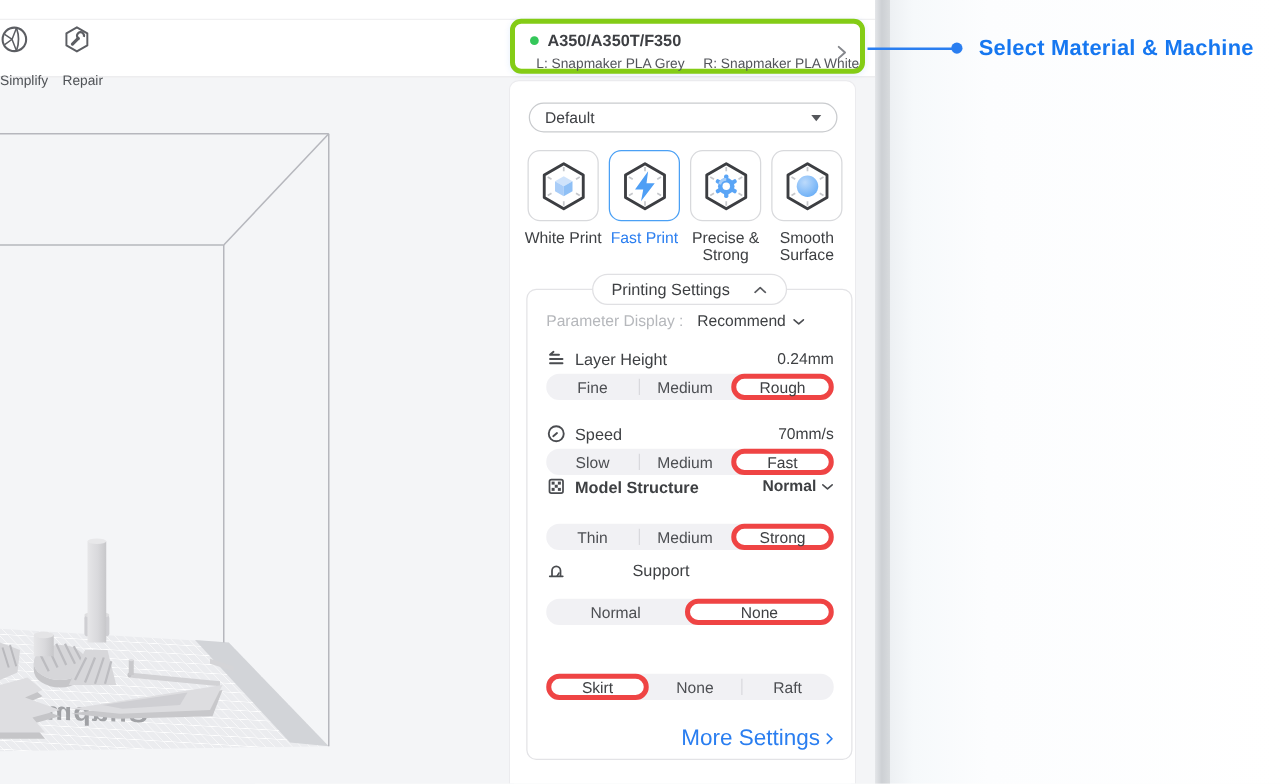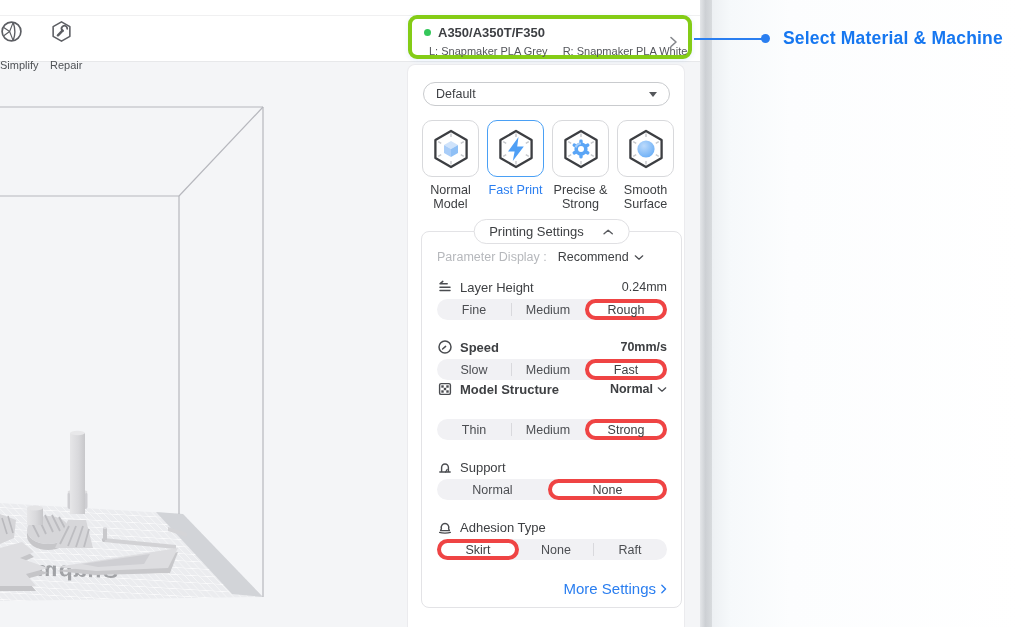--- a/index.html
+++ b/index.html
@@ -75,21 +75,21 @@
   .rowh .rval { margin-left:auto; font-size:12.5px; color:#3e4043; display:flex; align-items:center; gap:4px; }
 
   .seg { display:flex; background:#f1f1f4; border-radius:11px; height:21px; }
   .seg .opt { flex:1; display:flex; align-items:center; justify-content:center; font-size:12.5px;
               color:#4c4e52; position:relative; cursor:pointer; border-radius:11px; }
   .seg .opt.sel { background:#fff; border:4px solid #ef4444; color:#3e4043; }
   .seg .opt:not(.sel) + .opt:not(.sel)::before { content:""; position:absolute; left:0; top:4px; bottom:4px;
               width:1px; background:#d9d9dd; }
 
   .more-row { display:flex; justify-content:flex-end; align-items:center; gap:4px; cursor:pointer; }
-  .more-row .mtxt { font-size:15px; color:#2a7ef0; }
+  .more-row .mtxt { font-size:18px; color:#2a7ef0; }
 
   svg { display:block; }
 </style>
 </head>
 <body>
 
 <div class="stage">
 
   <div class="doc-bg"></div>
 
@@ -217,21 +217,21 @@
             <svg width="44" height="44" viewBox="0 0 44 44">
               <path d="M22 4 L37.6 13 V31 L22 40 L6.4 31 V13 Z" fill="none" stroke="#3c3e42" stroke-width="2.3" stroke-linejoin="round"></path>
               <g stroke="#c6c8cc" stroke-width="1.4">
                 <path d="M22 6.5 V10 M34.8 14.6 L31.8 16.4 M34.8 29.4 L31.8 27.6 M22 37.5 V34 M9.2 29.4 L12.2 27.6 M9.2 14.6 L12.2 16.4"></path>
               </g>
               <polygon points="22,14 29,18 22,22 15,18" fill="#cfe3fb"></polygon>
               <polygon points="15,18 22,22 22,30 15,26" fill="#a9cdf8"></polygon>
               <polygon points="29,18 22,22 22,30 29,26" fill="#8fc0f6"></polygon>
             </svg>
           </div>
-          <div class="mlbl">Normal Model</div>
+          <div class="mlbl">White Print</div>
         </div>
         <div class="mode sel">
           <div class="card">
             <svg width="44" height="44" viewBox="0 0 44 44">
               <path d="M22 4 L37.6 13 V31 L22 40 L6.4 31 V13 Z" fill="none" stroke="#3c3e42" stroke-width="2.3" stroke-linejoin="round"></path>
               <g stroke="#c6c8cc" stroke-width="1.4">
                 <path d="M22 6.5 V10 M34.8 14.6 L31.8 16.4 M34.8 29.4 L31.8 27.6 M22 37.5 V34 M9.2 29.4 L12.2 27.6 M9.2 14.6 L12.2 16.4"></path>
               </g>
               <polygon points="24.5,10 14,24.5 20.6,24.5 18.8,34 29.8,19.5 23.2,19.5" fill="#4f9ff5"></polygon>
             </svg>
@@ -305,21 +305,21 @@
           </svg>
           <span class="rname">Layer Height</span>
           <span class="rval">0.24mm</span>
         </div>
         <div class="abs seg" style="top:67px;">
           <div class="opt">Fine</div>
           <div class="opt">Medium</div>
           <div class="opt sel">Rough</div>
         </div>
 
-        <div class="abs rowh" style="top:107px;font-weight:bold;">
+        <div class="abs rowh" style="top:107px;">
           <svg class="ric" viewBox="0 0 16 16">
             <circle cx="8" cy="8" r="6" fill="none" stroke="#4a4c50" stroke-width="1.5"></circle>
             <path d="M8.6 7.4 L5.6 10" stroke="#4a4c50" stroke-width="1.5" stroke-linecap="round"></path>
           </svg>
           <span class="rname">Speed</span>
           <span class="rval">70mm/s</span>
         </div>
         <div class="abs seg" style="top:127px;">
           <div class="opt">Slow</div>
           <div class="opt">Medium</div>
@@ -344,39 +344,32 @@
               <path d="M1.5 2 L6 6 L10.5 2" fill="none" stroke="#4a4c50" stroke-width="1.5" stroke-linecap="round" stroke-linejoin="round"></path>
             </svg>
           </span>
         </div>
         <div class="abs seg" style="top:187px;">
           <div class="opt">Thin</div>
           <div class="opt">Medium</div>
           <div class="opt sel">Strong</div>
         </div>
 
-        <div class="abs rowh" style="top:227px;">
+        <div class="abs rowh" style="top:216px;gap:46px;">
           <svg class="ric" viewBox="0 0 16 16">
             <path d="M2.8 13 h10.4 M4.6 13 V8.6 a3.4 3.6 0 0 1 6.8 0 V13" fill="none" stroke="#4a4c50" stroke-width="1.4" stroke-linecap="round"></path>
             <path d="M8.6 13 l1.6 -2.6" stroke="#4a4c50" stroke-width="1.2" stroke-linecap="round"></path>
           </svg>
           <span class="rname">Support</span>
         </div>
         <div class="abs seg" style="top:247px;">
           <div class="opt">Normal</div>
           <div class="opt sel">None</div>
         </div>
 
-        <div class="abs rowh" style="top:287px;">
-          <svg class="ric" viewBox="0 0 16 16">
-            <path d="M4.4 9.8 a3.8 4 0 1 1 7.2 0 l.8 1.8 h-8.8 z" fill="none" stroke="#4a4c50" stroke-width="1.4" stroke-linejoin="round"></path>
-            <path d="M2.6 13.4 c2.4 .9 8.4 .9 10.8 0" fill="none" stroke="#4a4c50" stroke-width="1.3" stroke-linecap="round"></path>
-          </svg>
-          <span class="rname">Adhesion Type</span>
-        </div>
         <div class="abs seg" style="top:307px;justify-content:space-between;">
           <div class="opt sel">Skirt</div>
           <div class="opt">None</div>
           <div class="opt">Raft</div>
         </div>
 
         <div class="abs more-row" style="top:348px;">
           <span class="mtxt">More Settings</span>
           <svg width="7" height="10" viewBox="0 0 8 12">
             <path d="M2 1.5 L6.5 6 L2 10.5" fill="none" stroke="#2a7ef0" stroke-width="1.6" stroke-linecap="round" stroke-linejoin="round"></path>

